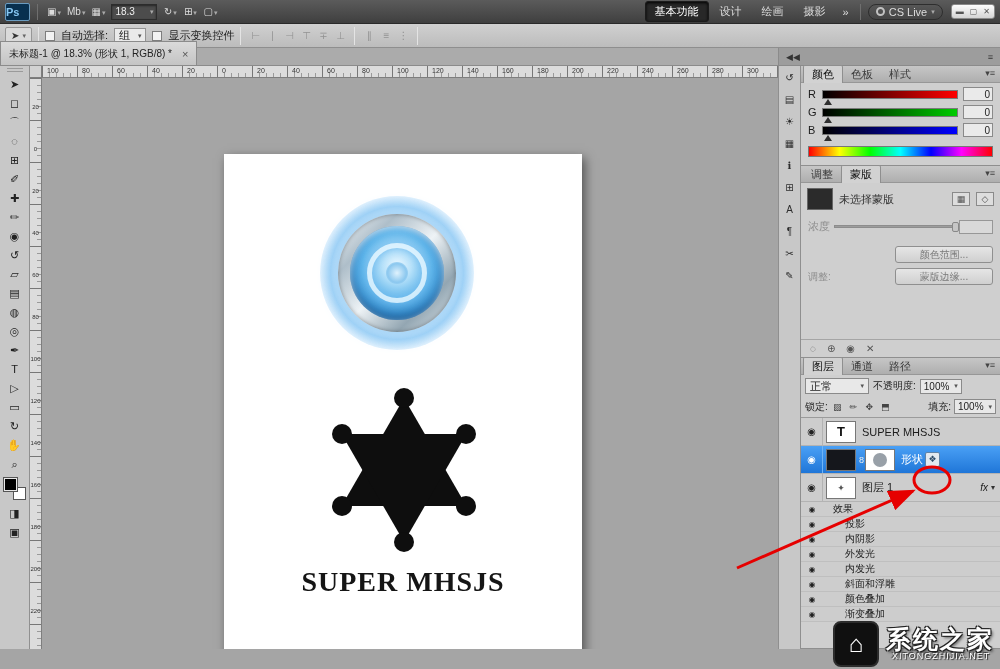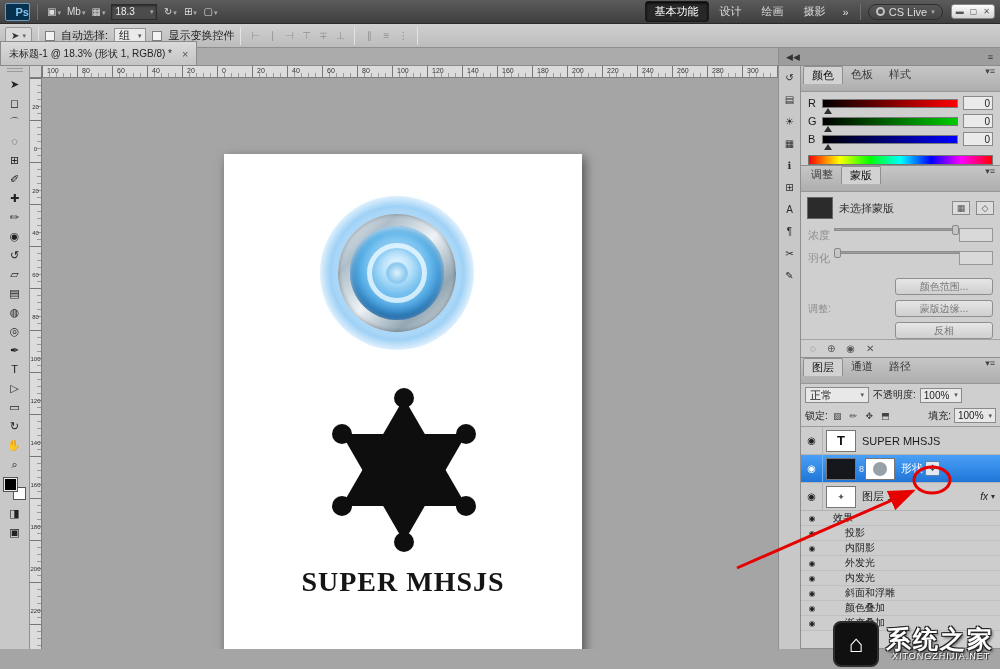--- a/index.html
+++ b/index.html
@@ -1,21 +1,21 @@
 <!DOCTYPE html>
 <html><head>
 <meta charset="utf-8">
 <style>
   html,body{margin:0;padding:0;background:#777;}
   *{box-sizing:border-box;font-family:"Liberation Sans","DejaVu Sans",sans-serif;}
   #root{position:relative;width:1000px;height:669px;overflow:hidden;background:#a5a5a5;user-select:none;}
 
   
   .appbar{height:24px;background:linear-gradient(#5b5b5b,#3f3f3f);display:flex;align-items:center;padding:0 5px;gap:4px;color:#ccc;border-bottom:1px solid #2a2a2a;}
-  .ps-logo{width:25px;height:18px;background:#08304f;color:#86c6f2;font-weight:bold;font-size:11px;text-align:right;line-height:17px;border-radius:2px;border:1px solid #6b9cc0;}
+  .ps-logo{width:25px;height:18px;background:#08304f;color:#86c6f2;font-weight:bold;font-size:11px;text-align:left;line-height:17px;border-radius:2px;border:1px solid #6b9cc0;}
   .ab-group{display:flex;align-items:center;gap:2px;}
   .ab-icon{height:18px;min-width:18px;padding:0 2px;font-size:10px;line-height:18px;text-align:center;color:#ddd;}
   .ab-icon .caret{font-size:7px;color:#aaa;margin-left:1px;}
   .ab-sep{width:1px;height:16px;background:#2e2e2e;border-right:1px solid #6f6f6f;margin:0 3px;}
   .zoom-box{width:46px;height:16px;background:#4c4c4c;border:1px solid #2c2c2c;box-shadow:inset 0 1px 2px rgba(0,0,0,.5);font-size:10px;color:#eee;padding:0 3px;display:flex;align-items:center;justify-content:space-between;}
   .zoom-box .caret{font-size:7px;color:#aaa;}
   .spacer{flex:1;}
   .ws-wrap{display:flex;align-items:center;gap:2px;}
   .ws-btn{font-size:11px;padding:2px 9px;border-radius:3px;color:#ddd;}
   .ws-btn.active{background:#282828;box-shadow:inset 0 1px 3px #000;color:#fff;border:1px solid #1b1b1b;}
@@ -96,42 +96,42 @@
   
   .dockstrip{width:22px;background:#c8c8c8;border-left:1px solid #8f8f8f;display:flex;flex-direction:column;align-items:center;padding-top:4px;gap:7px;flex-shrink:0;}
   .dock-icon{width:18px;height:15px;font-size:10px;line-height:15px;text-align:center;color:#2d2d2d;}
 
   
   .panels{width:200px;background:#cfcfcf;border-left:1px solid #8f8f8f;display:flex;flex-direction:column;font-size:11px;color:#1c1c1c;flex-shrink:0;}
   .panel{border-bottom:1px solid #8f8f8f;display:flex;flex-direction:column;}
   .panel-color{height:100px;}
   .panel-mask{height:192px;}
   .panel-layers{flex:1;}
-  .ptabs{height:26px;background:linear-gradient(#c6c6c6,#aeaeae);display:flex;align-items:flex-start;border-bottom:1px solid #979797;padding-left:2px;flex-shrink:0;}
+  .ptabs{height:17px;background:linear-gradient(#c6c6c6,#aeaeae);display:flex;align-items:center;border-bottom:1px solid #979797;padding-left:2px;flex-shrink:0;}
   .ptab{padding:1px 8px;font-size:11px;color:#3a3a3a;}
   .ptab.active{background:#d2d2d2;border:1px solid #8f8f8f;border-bottom:none;border-radius:2px 2px 0 0;color:#111;}
   .pmenu{margin-left:auto;padding:0 5px 2px 5px;font-size:9px;color:#444;}
 
   
   .chan-row{display:flex;align-items:center;gap:5px;padding:4px 7px 0 7px;}
   .chan-label{width:9px;font-size:11px;}
   .chan-track{flex:1;height:9px;border:1px solid #7a7a7a;position:relative;}
   .chan-r .chan-track{background:linear-gradient(90deg,#000,#f00);}
   .chan-g .chan-track{background:linear-gradient(90deg,#000,#0c0);}
   .chan-b .chan-track{background:linear-gradient(90deg,#000,#00f);}
   .chan-knob{position:absolute;left:1px;bottom:-7px;width:0;height:0;border-left:4px solid transparent;border-right:4px solid transparent;border-bottom:6px solid #2f2f2f;}
   .chan-val{width:30px;height:14px;background:#eaeaea;border:1px solid #8a8a8a;font-size:10px;text-align:right;padding:0 2px;line-height:13px;}
   .rainbow{height:11px;margin:9px 7px 0 7px;border:1px solid #777;background:linear-gradient(90deg,#f00,#ff0,#0f0,#0ff,#00f,#f0f,#f00);}
 
   
   .mask-head{display:flex;align-items:center;gap:6px;padding:5px 6px;}
   .mask-thumb{width:26px;height:22px;background:#2b2b2b;border:1px solid #666;}
   .mask-status{font-size:11px;color:#333;flex:1;}
   .mask-add{width:18px;height:14px;border:1px solid #8a8a8a;background:#ddd;font-size:9px;text-align:center;line-height:13px;color:#555;}
-  .slider-row{display:flex;align-items:flex-start;gap:0;padding:4px 7px;color:#8f8f8f;}
+  .slider-row{display:flex;align-items:center;gap:0;padding:4px 7px;color:#8f8f8f;}
   .slider-label{width:26px;font-size:11px;}
   .slider-track{flex:1;height:3px;background:#9d9d9d;border:1px solid #8d8d8d;position:relative;}
   .slider-knob{position:absolute;top:-4px;width:7px;height:10px;background:#c6c6c6;border:1px solid #888;border-radius:2px;}
   .knob-right{right:-1px;} .knob-left{left:-1px;}
   .slider-val{width:34px;height:14px;background:#d9d9d9;border:1px solid #979797;}
   .mask-actions{display:flex;flex-direction:column;gap:5px;padding:8px 7px 0 7px;}
   .mask-action-row{display:flex;align-items:center;}
   .refine-label{font-size:10px;color:#8f8f8f;}
   .mask-btn{margin-left:auto;width:98px;height:17px;background:linear-gradient(#e6e6e6,#cfcfcf);border:1px solid #8f8f8f;border-radius:3px;font-size:10px;text-align:center;line-height:15px;color:#7a7a7a;}
   .mask-foot{margin-top:auto;height:18px;border-top:1px solid #a5a5a5;display:flex;align-items:center;gap:11px;padding:0 9px;color:#555;font-size:10px;}
@@ -400,37 +400,27 @@
           <span class="mask-status">未选择蒙版</span>
           <span style="display:contents"><span class="mask-add">▦</span><span class="mask-add">◇</span></span>
         </div>
         <div class="slider-row">
           <span class="slider-label">浓度</span>
           <span class="slider-track">
               <span class="slider-knob knob-right"></span>
             </span>
           <span class="slider-val"></span>
         </div>
-        <div class="slider-row">
-          <span class="slider-label">羽化</span>
-          <span class="slider-track">
-              <span class="slider-knob knob-left"></span>
-            </span>
-          <span class="slider-val"></span>
-        </div>
         <div class="mask-actions">
           <div class="mask-action-row">
             <span class="mask-btn">颜色范围...</span>
           </div>
           <div class="mask-action-row">
             <span class="refine-label">调整:</span>
             <span class="mask-btn">蒙版边缘...</span>
-          </div>
-          <div class="mask-action-row">
-            <span class="mask-btn">反相</span>
           </div>
         </div>
         <div class="mask-foot">
             <span class="foot-icon">◌</span>
             <span class="foot-icon">⊕</span>
             <span class="foot-icon">◉</span>
             <span class="foot-icon">✕</span>
           </div>
       </section>
 

